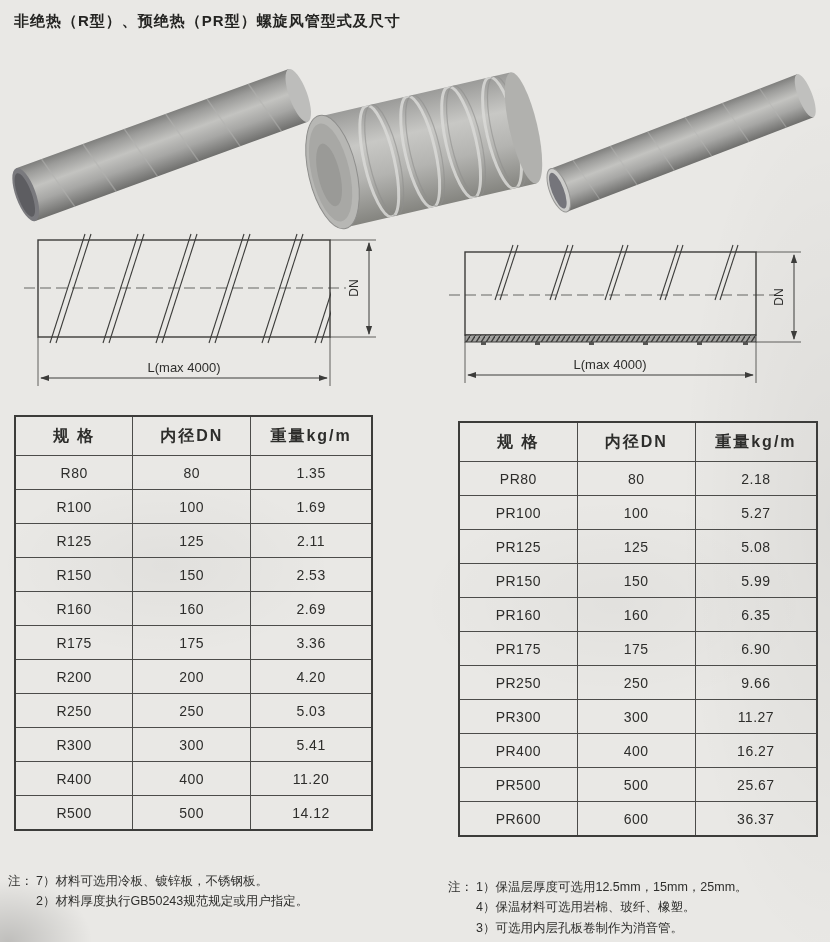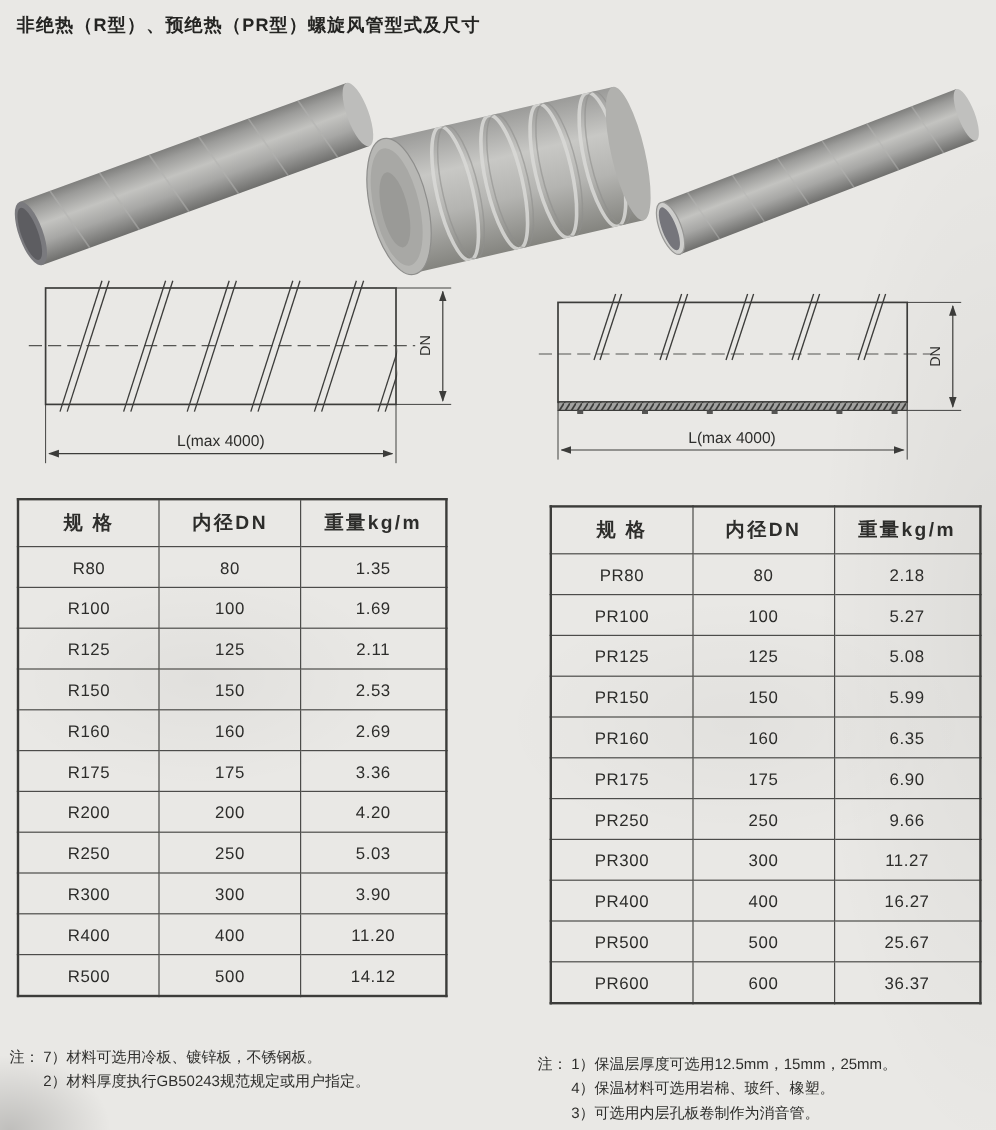--- a/index.html
+++ b/index.html
@@ -280,21 +280,21 @@
 
           <tr>
             <td>R250</td>
             <td>250</td>
             <td>5.03</td>
           </tr>
 
           <tr>
             <td>R300</td>
             <td>300</td>
-            <td>3.90</td>
+            <td>5.41</td>
           </tr>
 
           <tr>
             <td>R400</td>
             <td>400</td>
             <td>11.20</td>
           </tr>
 
           <tr>
             <td>R500</td>

